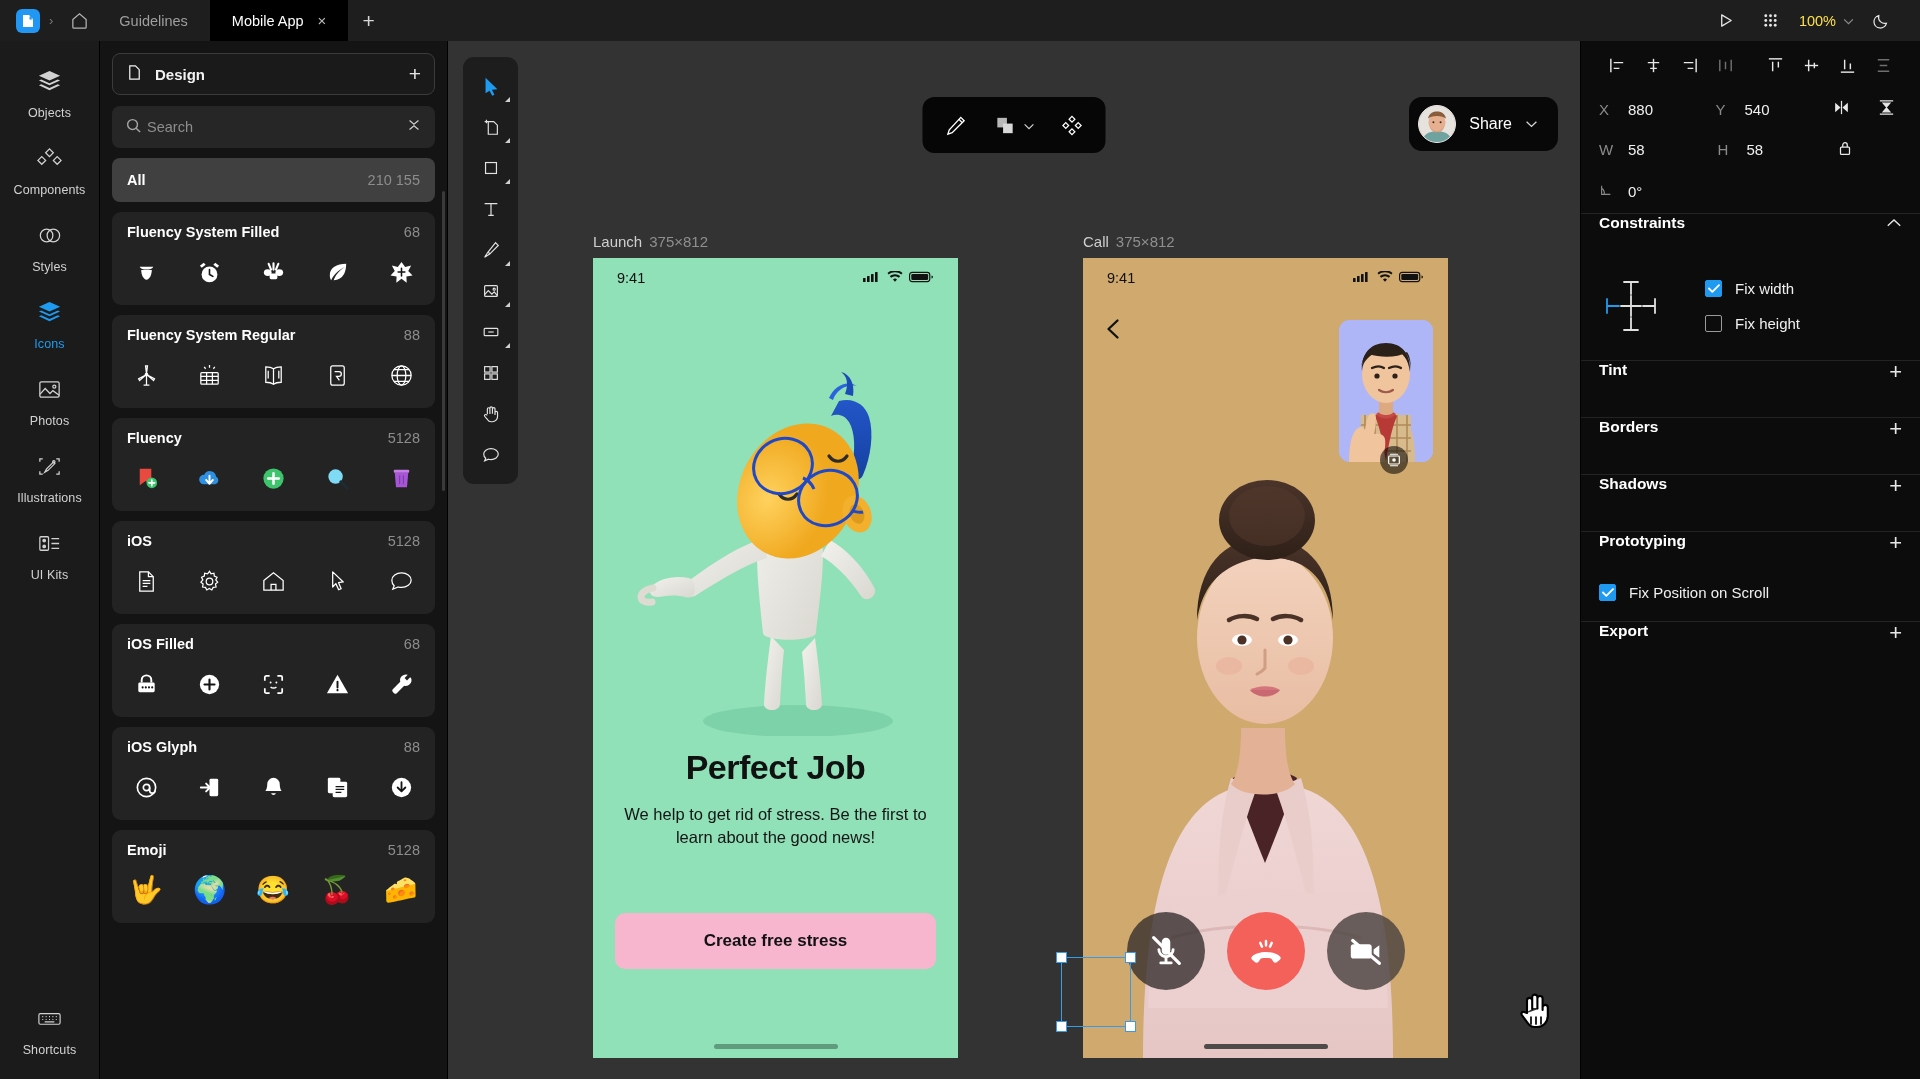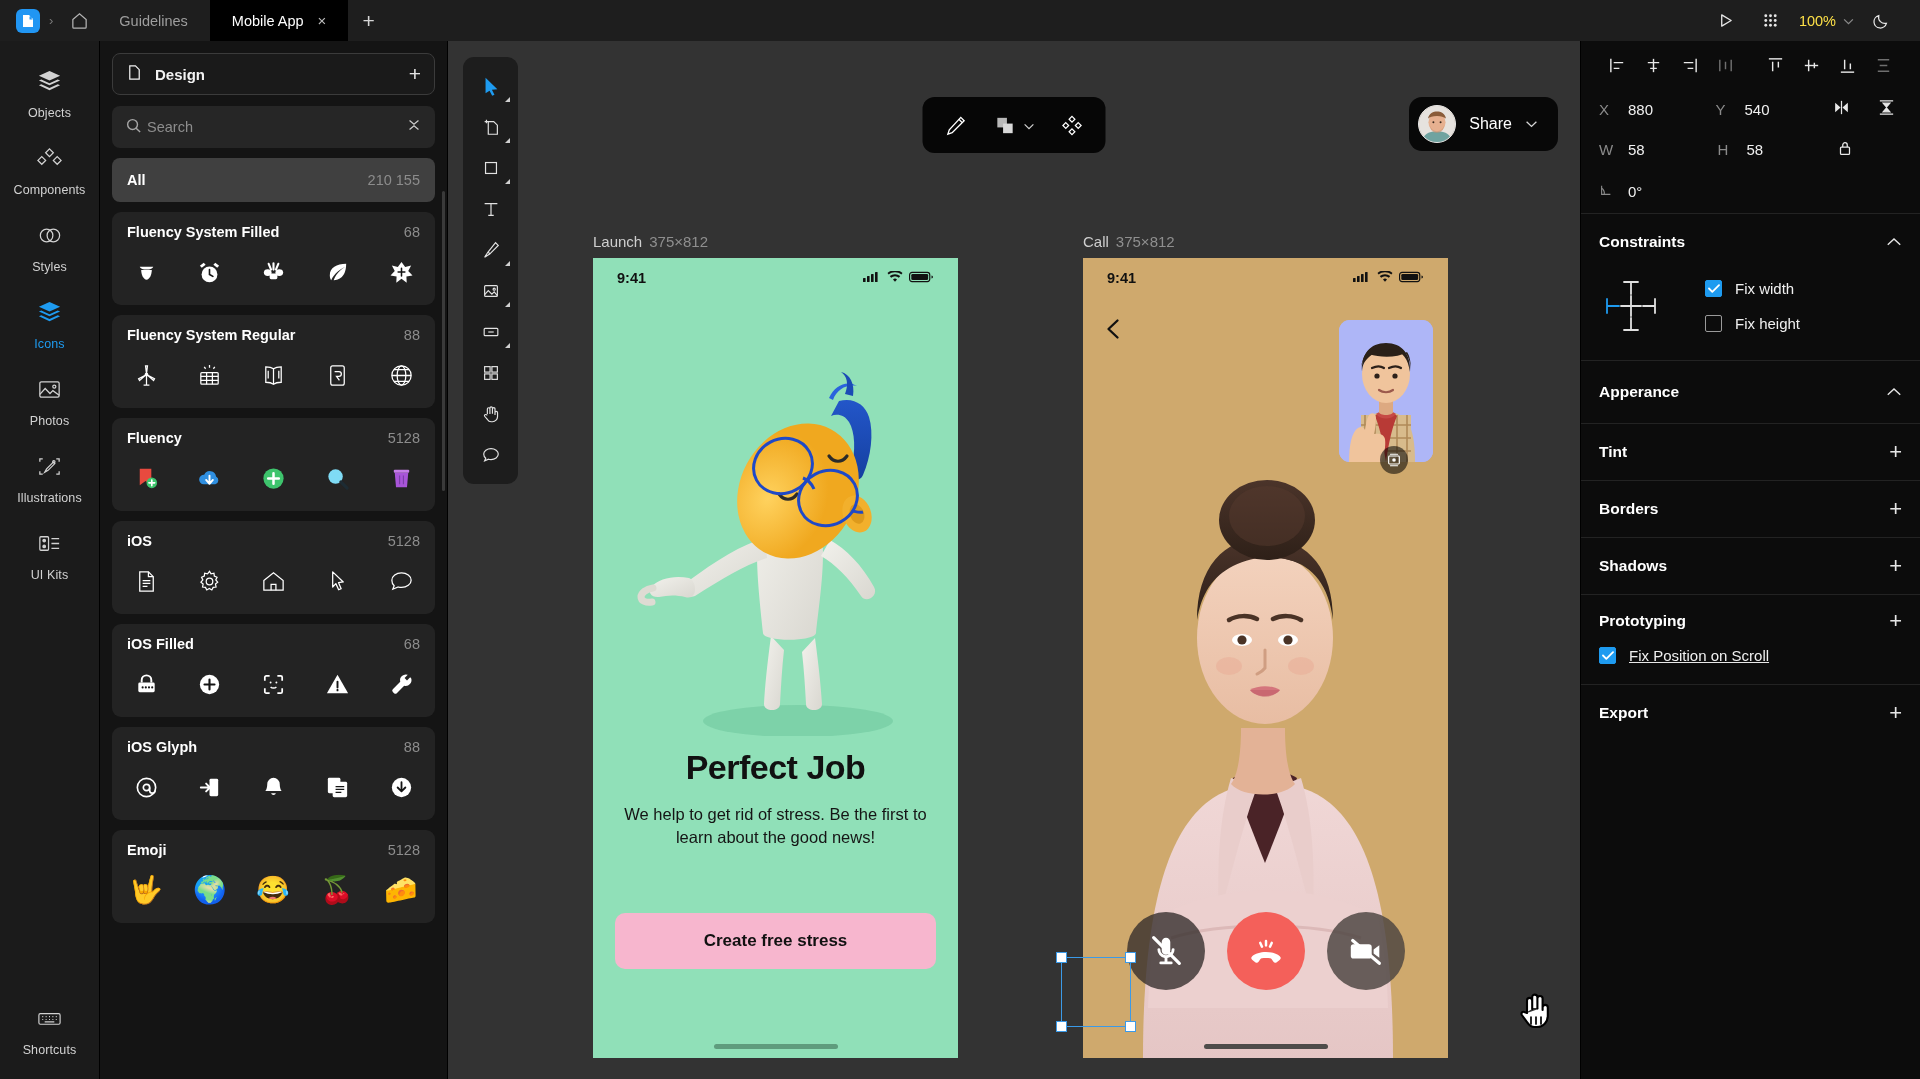--- a/index.html
+++ b/index.html
@@ -131,21 +131,21 @@
   .share .slabel { font-size: 16px; color: #fff; }
   .share .schev { color: #d6d6d6; font-size: 12px; }
 
   
   .artboard { position: absolute; }
   .ab-label { font-size: 15px; color: #cfcfcf; margin-bottom: 8px; white-space: nowrap; }
   .ab-label .dim { color: #8f8f8f; margin-left: 7px; }
   .phone { width: 365px; height: 800px; overflow: hidden; position: relative; }
 
   .statusbar { position:absolute; top:0;left:0;right:0; height: 40px; display:flex; align-items:center;
-    padding: 0 24px; font-size: 14.5px; font-weight: 700; color:#111; }
+    padding: 0 24px; font-size: 14.5px; font-weight: 400; color:#111; }
   .sb-right { margin-left: auto; display: flex; align-items: center; gap: 6px; }
 
   .home-ind { position: absolute; bottom: 9px; left: 50%; transform: translateX(-50%);
     width: 124px; height: 5px; border-radius: 3px; }
 
   
   .launch { background: #90e0b8; }
   .launch .hero { position: absolute; left: 0; right: 0; top: 48px; height: 430px; }
   .launch .title { position: absolute; left: 0; right: 0; top: 490px; text-align: center;
     font-size: 34px; font-weight: 800; color: #111; letter-spacing: -.5px; }
@@ -189,33 +189,33 @@
   .align-row .ai { width: 36px; height: 36px; display:flex;align-items:center;justify-content:center;cursor:pointer;}
   .align-row .gapx { width: 14px; }
   .prow { display: flex; align-items: center; height: 40px; padding: 0 18px; font-size: 15px; }
   .pf { display: flex; align-items: center; gap: 16px; width: 120px; }
   .pf .lbl { color: #8a8a8a; width: 13px; font-size: 15px; }
   .pf .val { color: #f0f0f0; font-size: 15px; cursor: text; }
   .prow .tools-r { margin-left: auto; display: flex; align-items: center; gap: 26px; padding-right: 6px;}
   .sec {
     border-top: 1px solid #232323;
   }
-  .sec-hdr { height: 56px; display: flex; align-items: center; padding: 0 18px; cursor: pointer; }
+  .sec-hdr { height: 56px; display: flex; align-items: flex-start; padding: 0 18px; cursor: pointer; }
   .sec-hdr .stt { font-size: 15.5px; font-weight: 700; color: #fff; }
   .sec-hdr .sic { margin-left: auto; color: #e6e6e6; }
   .plus-ic { font-size: 22px; font-weight: 300; line-height: 1; color: #e6e6e6; }
   .constraint-body { display: flex; align-items: center; padding: 4px 18px 22px 18px; gap: 42px; }
   .cdiag { position: relative; width: 64px; height: 64px; }
   .checks { display: flex; flex-direction: column; gap: 18px; }
   .chkrow { display: flex; align-items: center; gap: 13px; cursor: pointer; }
   .chk { width: 17px; height: 17px; border: 1.6px solid #9a9a9a; border-radius: 2px; background: transparent;
          display: flex; align-items: center; justify-content: center; }
   .chk.on { background: #1e9bf0; border-color: #1e9bf0; }
   .chkrow .ctxt { font-size: 15px; color: #f0f0f0; }
-  .proto-sub { padding: 0 18px 20px 18px; text-decoration: underline; }
+  .proto-sub { padding: 0 18px 20px 18px; }
 </style>
 </head>
 <body>
 
 <div class="app">
 
   <div class="topbar">
     <div class="tb-left">
       <div class="logo-box">
         <svg width="14" height="14" viewBox="0 0 14 14">
@@ -1178,30 +1178,20 @@
               <span class="ctxt">Fix width</span>
             </div>
             <div class="chkrow">
               <span class="chk"></span>
               <span class="ctxt">Fix height</span>
             </div>
           </div>
         </div>
       </div>
 
-      <div class="sec">
-        <div class="sec-hdr" style="height:62px">
-          <span class="stt">Apperance</span>
-          <span class="sic">
-            <svg width="16" height="10" viewBox="0 0 18 11" fill="none" stroke="#e6e6e6" stroke-width="1.6">
-                <path d="M2 8.5L9 2l7 6.5"></path>
-              </svg>
-          </span>
-        </div>
-      </div>
 
       <div class="sec">
         <div class="sec-hdr">
           <span class="stt">Tint</span>
           <span class="sic plus-ic">+</span>
         </div>
       </div>
 
       <div class="sec">
         <div class="sec-hdr">

